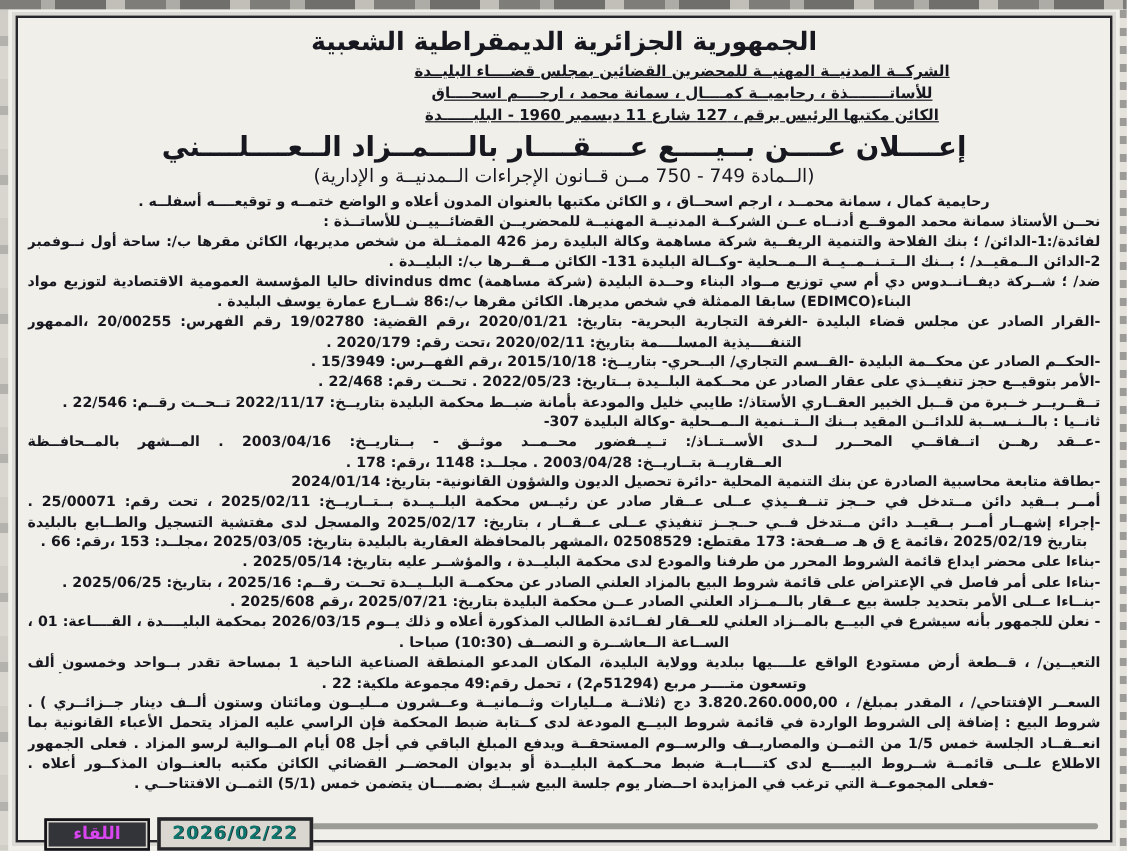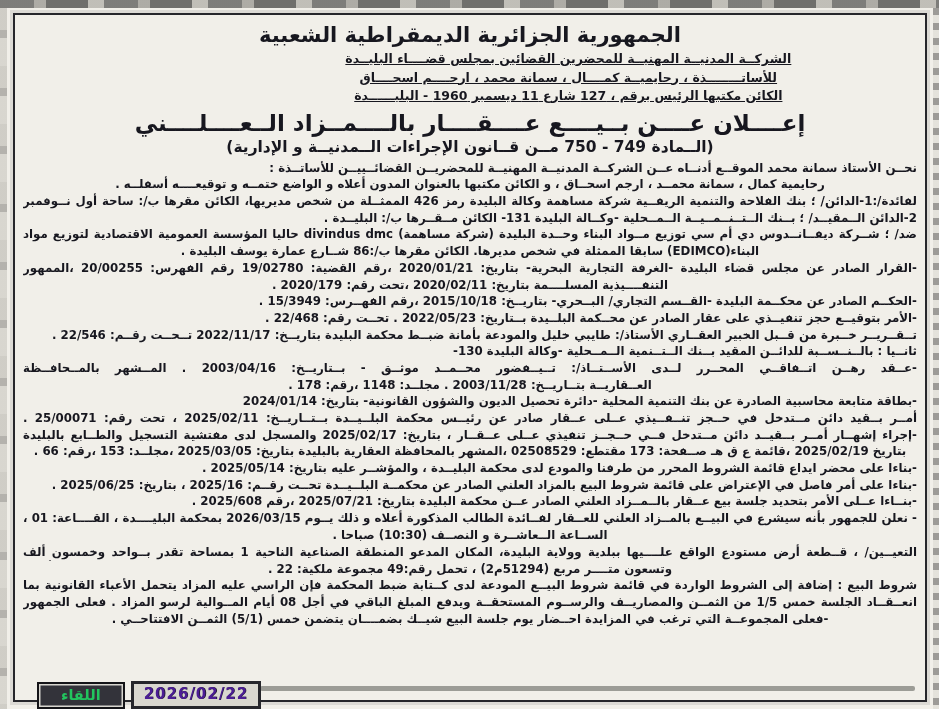--- a/index.html
+++ b/index.html
@@ -46,47 +46,47 @@
   .hdr-line{
     text-align:center;font-size:12.5px;font-weight:bold;line-height:18.5px;
     white-space:nowrap;
     text-decoration:underline;
   }
   .big-title{
     text-align:center;font-size:23px;font-weight:bold;line-height:28px;
     margin-top:3px;letter-spacing:.5px;
   }
   .sub-title{
-    text-align:center;font-size:15.5px;font-weight:bold;line-height:20px;
+    text-align:center;font-size:15.5px;font-weight:normal;line-height:20px;
   }
   .doc-body{margin-top:3px;}
   .line{
     font-size:11.8px;font-weight:bold;line-height:16.65px;
     max-height:17px;overflow:hidden;
   }
   .l-right{text-align:right;}
   .l-center{text-align:center;}
   .l-justify{text-align:justify;text-align-last:justify;}
   .bottom-shadow{
     position:absolute;bottom:9px;left:245px;right:10px;height:5px;
     background:#6e6e6a;opacity:.65;border-radius:2px;
   }
   .stamps{
     position:absolute;left:30px;bottom:2px;height:24px;
     display:flex;flex-direction:row;gap:6px;direction:ltr;align-items:center;
   }
   .stamp-label{
-    background:#33333a;color:#22c55e;
+    background:#33333a;color:#d946ef;
     font-size:14.5px;font-weight:bold;line-height:20px;
     padding:1px 22px 2px 22px;
     border:2px solid #141418;
     box-shadow:inset 0 0 0 1.5px #d8d6cf;
   }
   .stamp-date{
-    background:#d9d7cf;color:#4c1d95;
+    background:#d9d7cf;color:#0f766e;
     font-size:15px;font-weight:bold;line-height:19px;letter-spacing:1px;
     padding:1px 10px 2px 10px;
     border:3px solid #26262b;
     text-shadow:0.6px 0 0 #1b1b22;
     direction:ltr;
   }
 </style>
 </head>
 <body>
 
@@ -103,47 +103,49 @@
         <div class="hdr-line">الشركــة المدنيــة المهنيــة للمحضرين القضائين بمجلس قضــــاء البليــدة</div>
         <div class="hdr-line">للأساتــــــــذة ، رحايميــة كمــــال ، سمانة محمد ، ارجــــم اسحــــاق</div>
         <div class="hdr-line">الكائن مكتبها الرئيس برقم ، 127 شارع 11 ديسمبر 1960 - البليــــــدة</div>
       </div>
 
     <div class="big-title">إعــــلان عــــن بــيــــع عــــقــــار بالــــمــزاد الــعــــلــــني</div>
 
     <div class="sub-title">(الــمادة 749 - 750 مــن قــانون الإجراءات الــمدنيــة و الإدارية)</div>
 
     <div class="doc-body">
+        <div class="line l-center">رحايمية كمال ، سمانة محمــد ، ارجم اسحــاق ، و الكائن مكتبها بالعنوان المدون أعلاه و الواضع ختمــه و توقيعــــه أسفلــه .</div>
         <div class="line l-right">نحــن الأستاذ سمانة محمد الموقــع أدنــاه عــن الشركــة المدنيــة المهنيــة للمحضريــن القضائــييــن للأساتــذة :</div>
-        <div class="line l-center">رحايمية كمال ، سمانة محمــد ، ارجم اسحــاق ، و الكائن مكتبها بالعنوان المدون أعلاه و الواضع ختمــه و توقيعــــه أسفلــه .</div>
         <div class="line l-justify">لفائدة/:1-الدائن/ ؛ بنك الفلاحة والتنمية الريفــية شركة مساهمة وكالة البليدة رمز 426 الممثــلة من شخص مديريها، الكائن مقرها ب/: ساحة أول نــوفمبر البليدة .</div>
         <div class="line l-right">2-الدائن الــمقيــد/ ؛ بــنك الــتــنــمــيــة الــمــحلية -وكــالة البليدة 131-   الكائن مــقــرها ب/: البليــدة .</div>
         <div class="line l-justify">ضد/ ؛ شــركة ديفــانــدوس دي أم سي توزيع مــواد البناء وحــدة البليدة (شركة مساهمة) divindus dmc حاليا المؤسسة العمومية الاقتصادية لتوزيع مواد</div>
         <div class="line l-center">البناء(EDIMCO) سابقا الممثلة في شخص مديرها.  الكائن مقرها ب/:86 شــارع عمارة يوسف البليدة .</div>
         <div class="line l-justify">-القرار الصادر عن مجلس قضاء البليدة -الغرفة التجارية البحرية- بتاريخ: 2020/01/21 ،رقم القضية: 19/02780 رقم الفهرس: 20/00255 ،الممهور بالصــيــغة</div>
         <div class="line l-center">التنفــــيذية المسلــــمة بتاريخ: 2020/02/11 ،تحت رقم: 2020/179 .</div>
         <div class="line l-right">-الحكــم الصادر عن محكــمة البليدة -القــسم التجاري/ البــحري- بتاريــخ: 2015/10/18 ،رقم الفهــرس: 15/3949 .</div>
         <div class="line l-right">-الأمر بتوقيــع حجز تنفيــذي على عقار الصادر عن محــكمة البلــيدة بــتاريخ: 2022/05/23 . تحــت رقم: 22/468 .</div>
         <div class="line l-right">تــقــريــر خــبرة من قــبل الخبير العقــاري الأستاذ/: طايبي خليل والمودعة بأمانة ضبــط محكمة البليدة بتاريــخ: 2022/11/17 تــحــت رقــم: 22/546 .</div>
-        <div class="line l-right">ثانــيا : بالــنــســبة للدائــن المقيد بــنك الــتــنمية الــمــحلية -وكالة البليدة 130-</div>
+        <div class="line l-right">ثانــيا : بالــنــســبة للدائــن المقيد بــنك الــتــنمية الــمــحلية -وكالة البليدة 307-</div>
         <div class="line l-justify">-عــقد رهــن اتــفاقــي المحــرر لــدى الأســتــاذ/: تــيــفضور محــمــد موثــق - بــتاريــخ: 2003/04/16 . المــشهر بالمــحافــظة</div>
-        <div class="line l-center">العــقاريــة بتــاريــخ: 2003/11/28 . مجلــد: 1148 ،رقم: 178 .</div>
+        <div class="line l-center">العــقاريــة بتــاريــخ: 2003/04/28 . مجلــد: 1148 ،رقم: 178 .</div>
         <div class="line l-right">-بطاقة متابعة محاسبية الصادرة عن بنك التنمية المحلية -دائرة تحصيل الديون والشؤون القانونية- بتاريخ: 2024/01/14</div>
         <div class="line l-justify">أمــر بــقيد دائن مــتدخل في حــجز تنــفــيذي عــلى عــقار صادر عن رئيــس محكمة البلــيــدة بــتــاريــخ: 2025/02/11 ، تحت رقم: 25/00071 .</div>
         <div class="line l-justify">-إجراء إشهــار أمــر بــقيــد دائن مــتدخل فــي حــجــز تنفيذي عــلى عــقــار ، بتاريخ: 2025/02/17 والمسجل لدى مفتشية التسجيل والطــابع بالبليدة</div>
         <div class="line l-center">بتاريخ 2025/02/19 ،قائمة ع ق هـ صــفحة: 173 مقتطع: 02508529 ،المشهر بالمحافظة العقارية بالبليدة بتاريخ: 2025/03/05 ،مجلــد: 153 ،رقم: 66 .</div>
         <div class="line l-right">-بناءا على محضر ايداع قائمة الشروط المحرر من طرفنا والمودع لدى محكمة البليــدة ، والمؤشــر عليه بتاريخ: 2025/05/14 .</div>
         <div class="line l-right">-بناءا على أمر فاصل في الإعتراض على قائمة شروط البيع بالمزاد العلني الصادر عن محكمــة البلــيــدة تحــت رقــم: 2025/16 ، بتاريخ: 2025/06/25 .</div>
         <div class="line l-right">-بنــاءا عــلى الأمر بتحديد جلسة بيع عــقار بالــمــزاد العلني الصادر عــن محكمة البليدة بتاريخ: 2025/07/21 ،رقم 2025/608 .</div>
         <div class="line l-justify">- نعلن للجمهور بأنه سيشرع في البيــع بالمــزاد العلني للعــقار لفــائدة الطالب المذكورة أعلاه و ذلك يــوم 2026/03/15 بمحكمة البليــــدة ، القــــاعة: 01 ، على</div>
         <div class="line l-center">الســاعة الــعاشــرة و النصــف (10:30) صباحا .</div>
         <div class="line l-justify">التعيــين/ ، قــطعة أرض مستودع الواقع علــــيها ببلدية وولاية البليدة، المكان المدعو المنطقة الصناعية الناحية 1 بمساحة تقدر بــواحد وخمسون ألف ومائتــان وأربعة</div>
         <div class="line l-center">وتسعون متــــر مربع (51294م2) ، تحمل رقم:49 مجموعة ملكية: 22 .</div>
+        <div class="line l-justify">السعــر الإفتتاحي/ ، المقدر بمبلغ/ ، 3.820.260.000,00 دج (ثلاثــة مــليارات وثــمانيــة وعــشرون مــليــون ومائتان وستون ألــف دينار جــزائــري ) .</div>
         <div class="line l-justify">شروط البيع : إضافة إلى الشروط الواردة في قائمة شروط البيــع المودعة لدى كــتابة ضبط المحكمة فإن الراسي عليه المزاد يتحمل الأعباء القانونية بما فيها دفع حال</div>
         <div class="line l-justify">انعــقــاد الجلسة خمس 1/5 من الثمــن والمصاريــف والرســوم المستحقــة ويدفع المبلغ الباقي في أجل 08 أيام المــوالية لرسو المزاد . فعلى الجمهور الراغــب في المزايدة</div>
+        <div class="line l-justify">الاطلاع علــى قائمــة شــروط البيــــع لدى كتــــابــة ضبط محــكمة البليــدة أو بديوان المحضــر القضائي الكائن مكتبه بالعنــوان المذكــور أعلاه .</div>
         <div class="line l-center">-فعلى المجموعــة التي ترغب في المزايدة احــضار يوم جلسة البيع شيــك بضمــــان يتضمن خمس (5/1) الثمــن الافتتاحــي .</div>
       </div>
 
     <div class="bottom-shadow"></div>
   </div>
 
   <div class="stamps">
     <div class="stamp-label">اللقاء</div>
     <div class="stamp-date">2026/02/22</div>
   </div>

